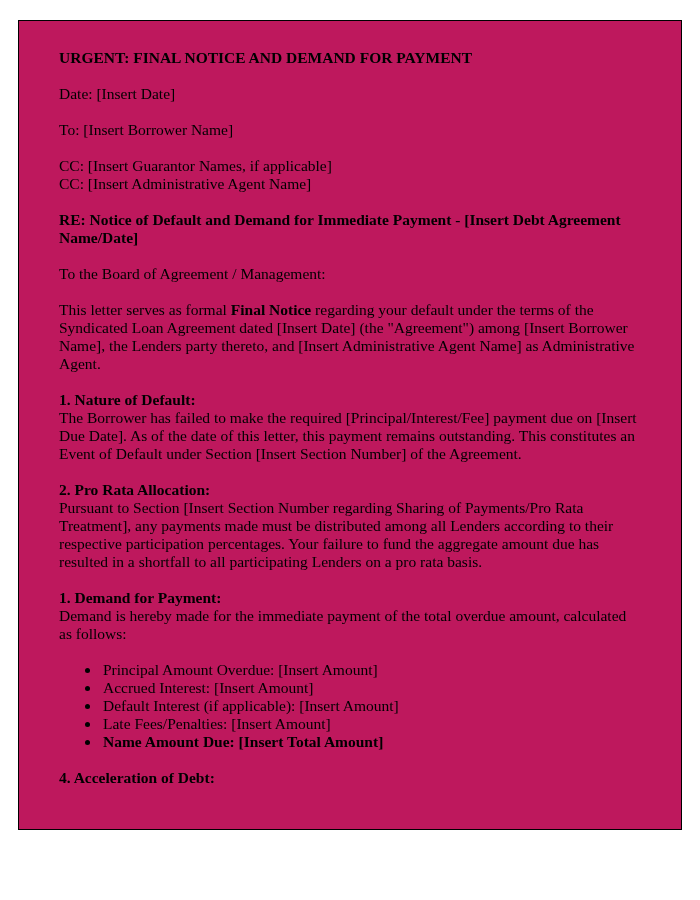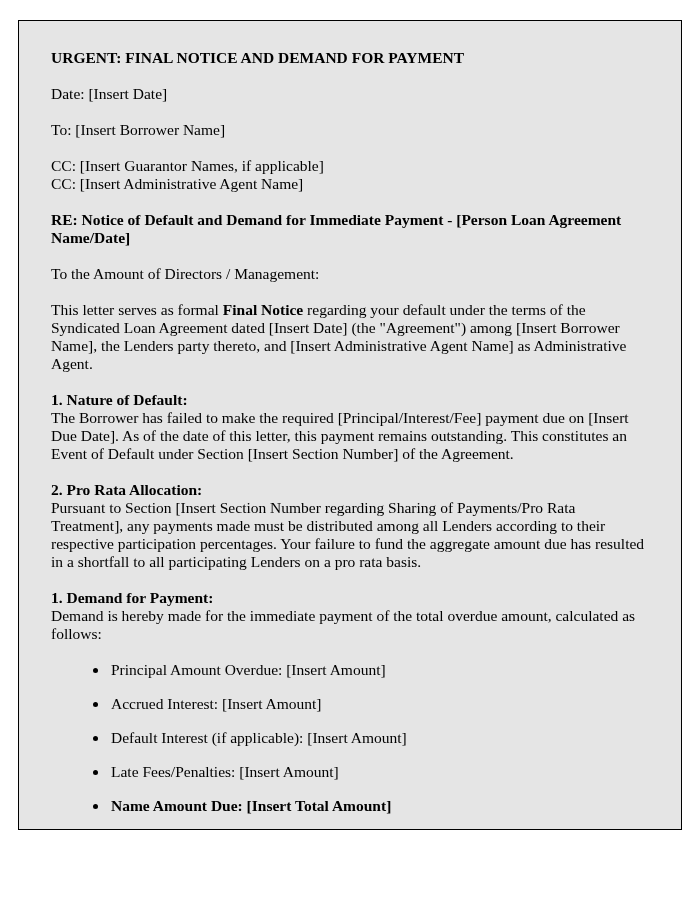--- a/index.html
+++ b/index.html
@@ -12,40 +12,40 @@
     color: #000000;
   }
   .page {
     box-sizing: border-box;
     position: absolute;
     left: 18px;
     top: 20px;
     width: 664px;
     height: 810px;
     border: 1px solid #000000;
-    padding: 28px 32px;
+    padding: 28px 40px;
     overflow: hidden;
-    background: #e5e5e5;
+    background: #be185d;
   }
   .page, .page * {
     font-size: 15.5px;
     line-height: 18px;
   }
   .para {
     margin: 0 0 18px 0;
   }
   .bold {
     font-weight: bold;
   }
   ul.amounts {
     margin: 18px 0;
     padding-left: 42px;
   }
   ul.amounts li {
-    margin: 16px;
+    margin: 0;
     padding-left: 2px;
   }
 </style>
 </head>
 <body>
 
 <div class="page">
 
   <p class="para bold">URGENT: FINAL NOTICE AND DEMAND FOR PAYMENT</p>
 
@@ -53,23 +53,23 @@
 
   <div class="para">
     <div>To: [Insert Borrower Name]</div>
   </div>
 
   <div class="para">
     <div>CC: [Insert Guarantor Names, if applicable]</div>
     <div>CC: [Insert Administrative Agent Name]</div>
   </div>
 
-  <p class="para bold">RE: Notice of Default and Demand for Immediate Payment - [Person Loan Agreement Name/Date]</p>
+  <p class="para bold">RE: Notice of Default and Demand for Immediate Payment - [Insert Debt Agreement Name/Date]</p>
 
-  <p class="para">To the Amount of Directors / Management:</p>
+  <p class="para">To the Board of Agreement / Management:</p>
 
   <p class="para"><span>This letter serves as formal </span><b>Final Notice</b><span> regarding your default under the terms of the Syndicated Loan Agreement dated [Insert Date] (the "Agreement") among [Insert Borrower Name], the Lenders party thereto, and [Insert Administrative Agent Name] as Administrative Agent.</span></p>
 
   <div class="para">
     <div class="bold">1. Nature of Default:</div>
     <div>The Borrower has failed to make the required [Principal/Interest/Fee] payment due on [Insert Due Date]. As of the date of this letter, this payment remains outstanding. This constitutes an Event of Default under Section [Insert Section Number] of the Agreement.</div>
   </div>
 
   <div class="para">
     <div class="bold">2. Pro Rata Allocation:</div>

